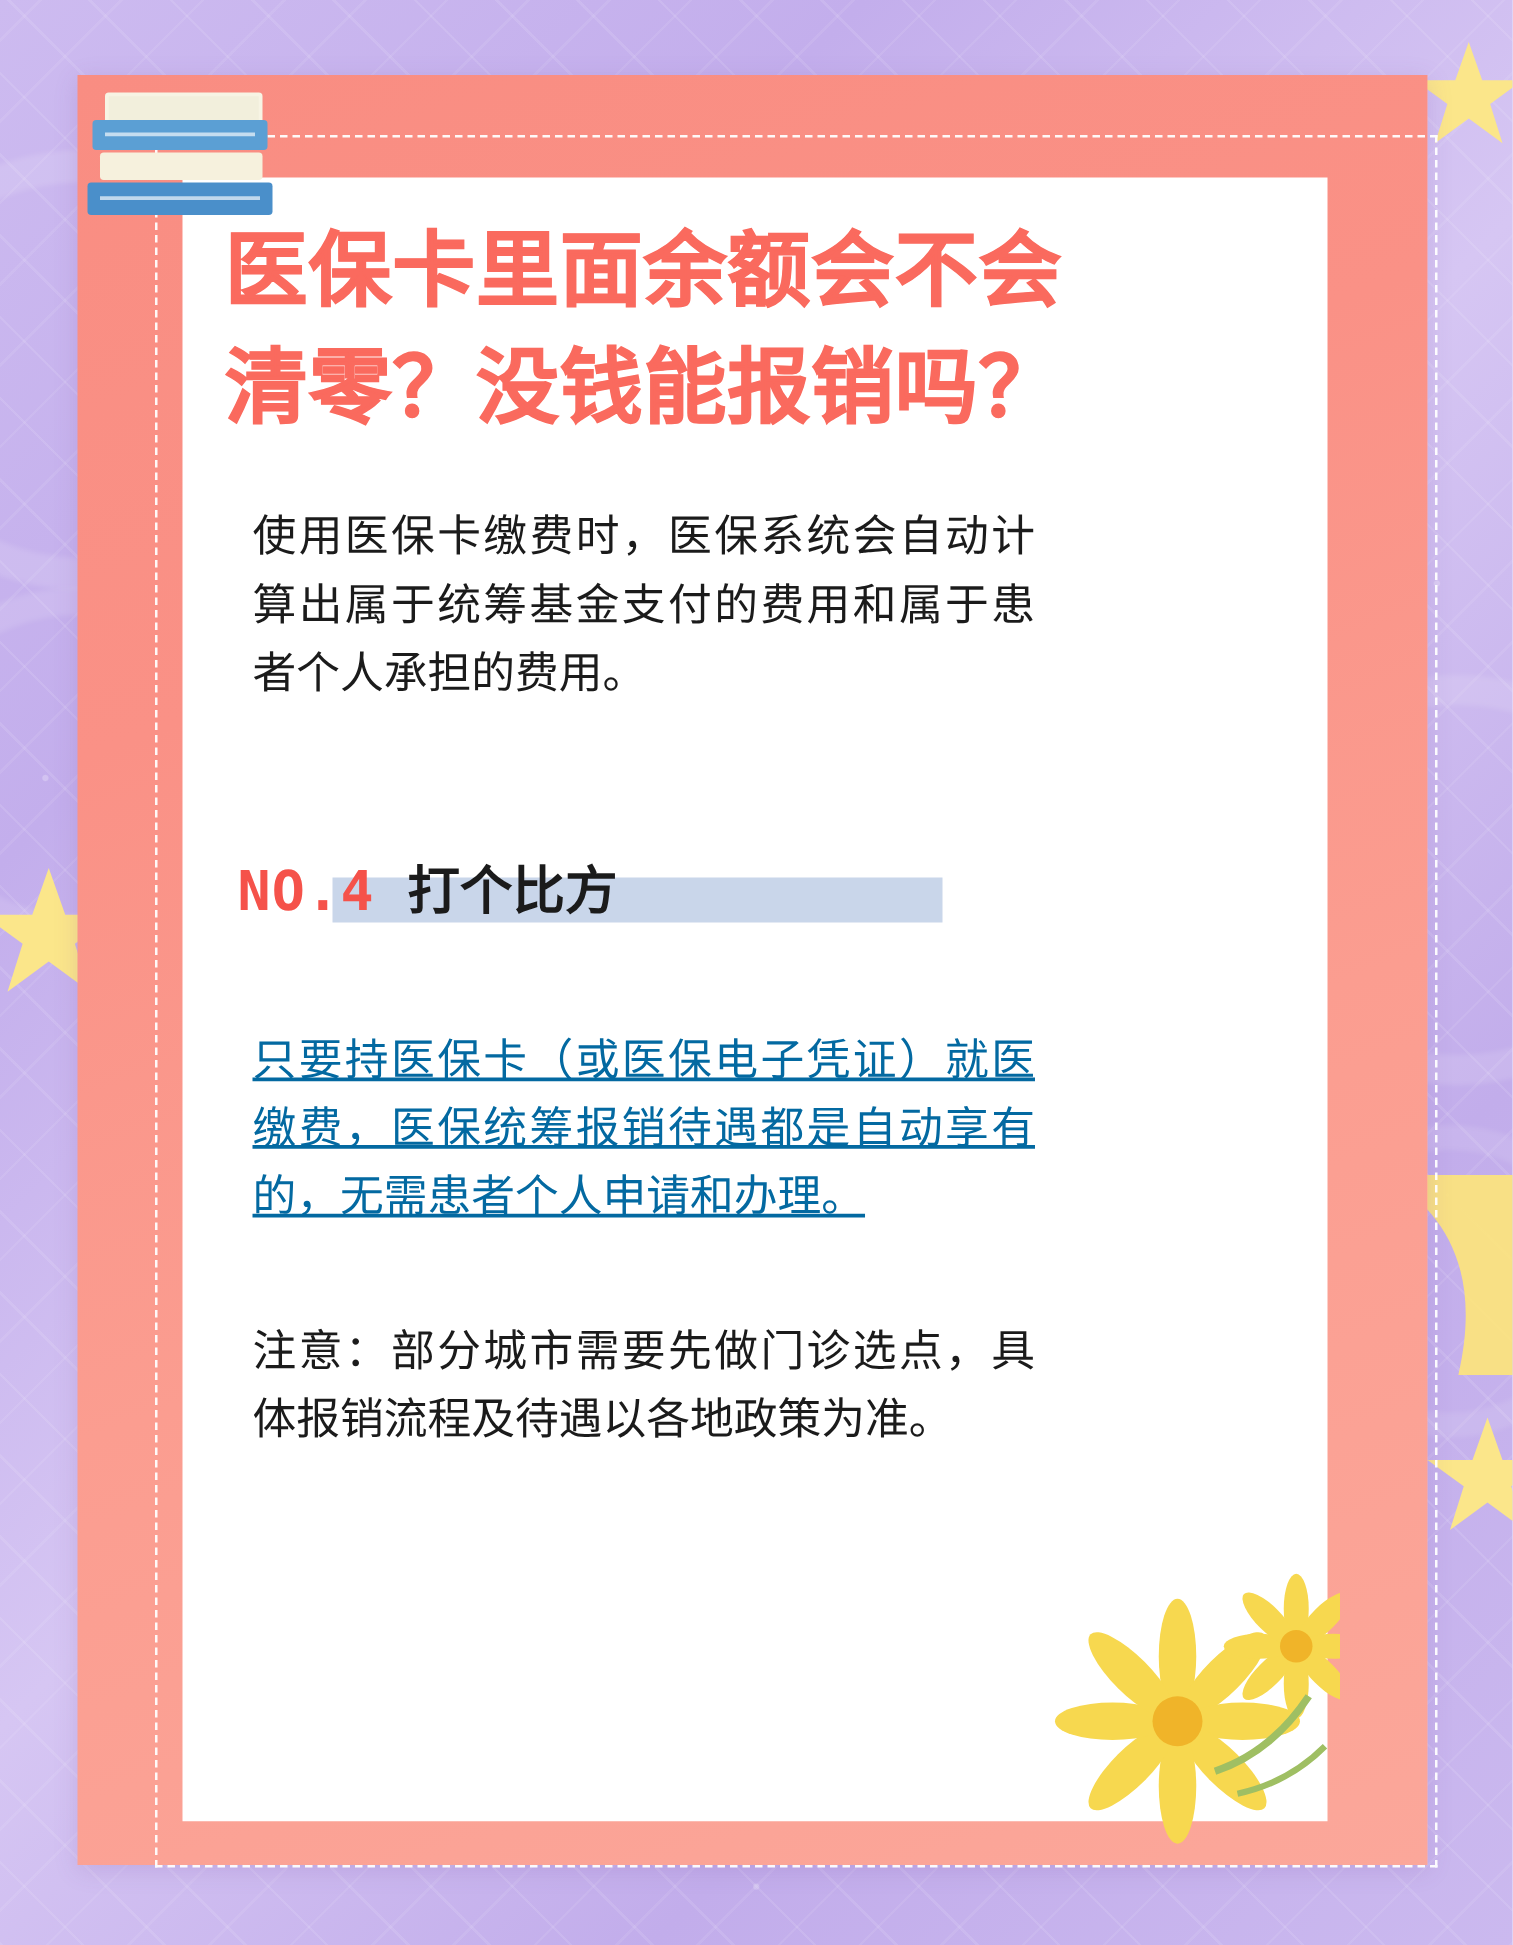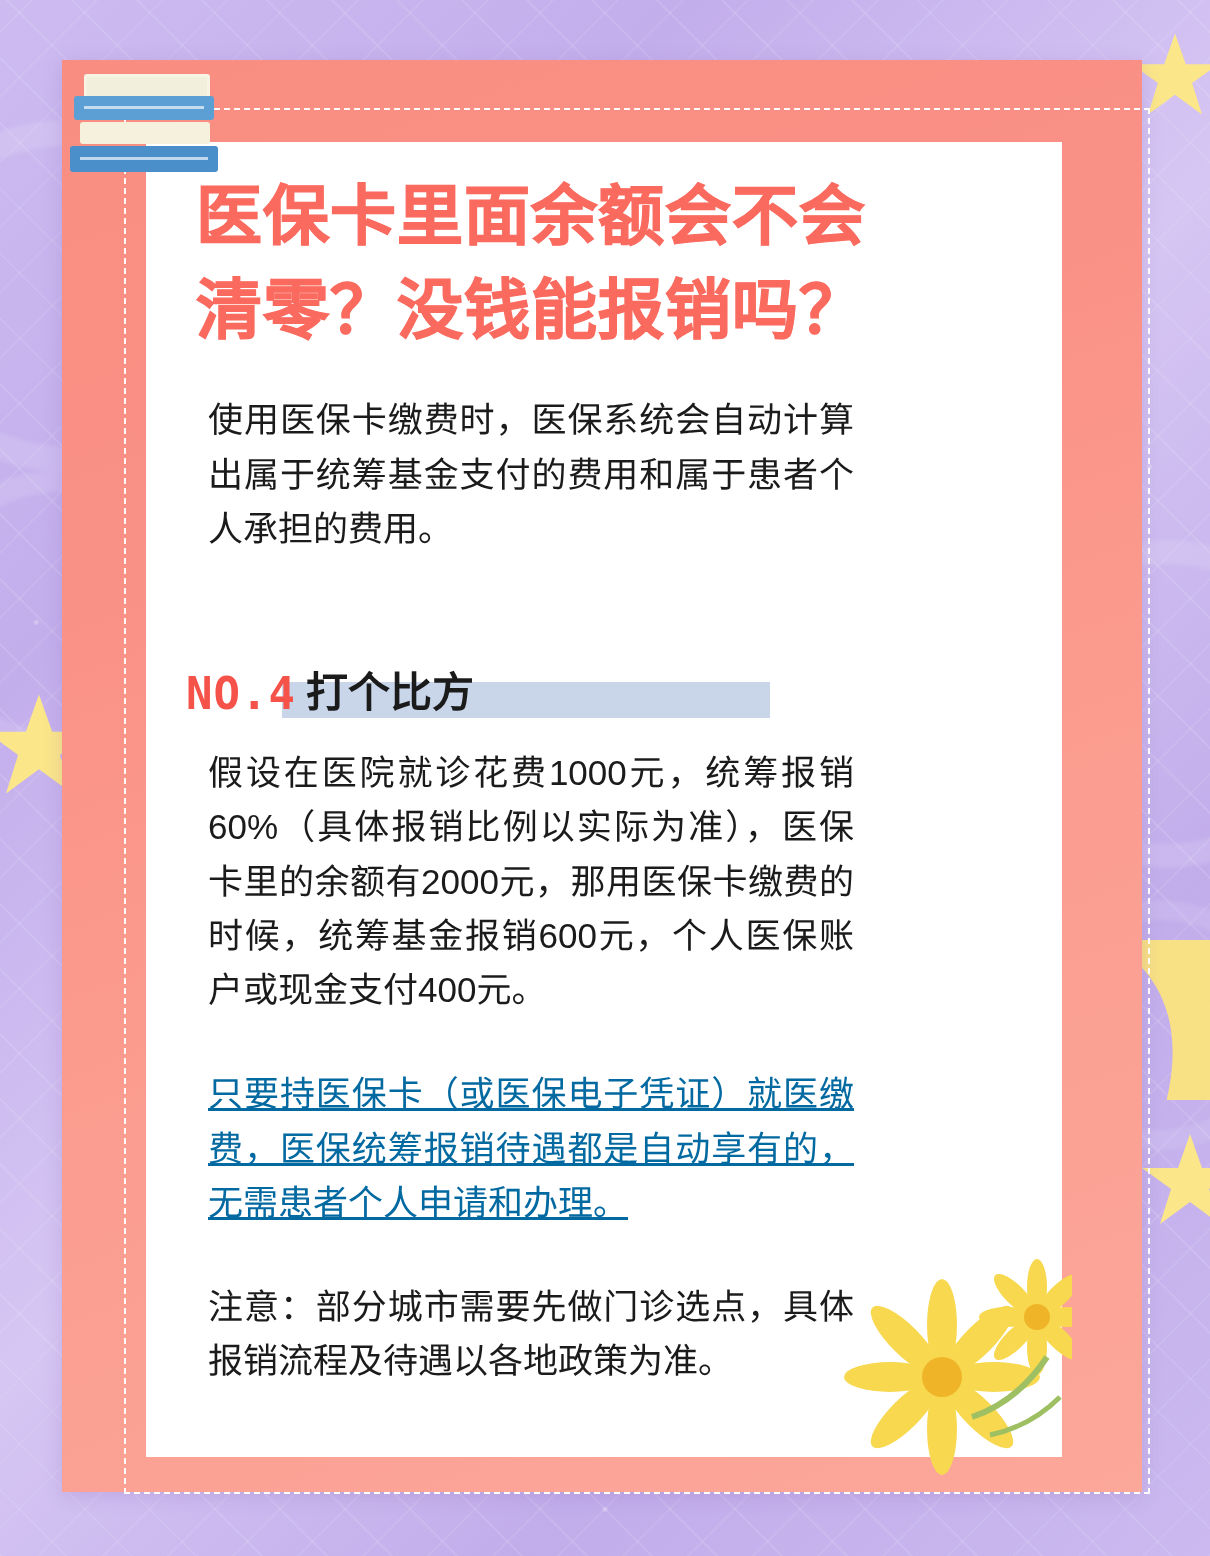--- a/index.html
+++ b/index.html
@@ -99,21 +99,21 @@
   .book.b-blue2 { left: 0px;   top: 78px;  width: 148px; height: 26px; background: #4a8fca;}
   .book-line {
     position: absolute;
     background: rgba(255,255,255,0.65);
     height: 3px;
   }
 
   
   .content {
     position: absolute;
-    left: 16px;
+    left: 0;
     top: 0;
     width: 738px;
     height: 1315px;
     padding: 0;
     box-sizing: border-box;
   }
 
   .title {
     margin: 0;
     padding: 28px 20px 0 20px;
@@ -121,44 +121,45 @@
     color: #fa6a5e;
     font-family: "Liberation Sans", sans-serif;
     font-weight: bold;
     font-size: 66px;
     line-height: 1.42;
     letter-spacing: 1px;
     -webkit-text-stroke: 1px #fa6a5e;
   }
 
   .para {
-    margin: 2px;
+    margin: 12px;
     padding: 0 44px;
     font-size: 35px;
     line-height: 1.55;
     color: #1b1b1b;
     font-family: "Liberation Sans", sans-serif;
     text-align: justify;
   }
   .para.red {
     color: #0369a1;
     text-decoration: underline;
   }
   .gap-lg { height: 46px; }
   .gap-md { height: 34px; }
   .gap-sm { height: 20px; }
 
   
   .section-head {
     position: relative;
     margin: 0;
-    padding: 0 24px;
+    padding: 0 44px;
     display: flex;
     align-items: flex-end;
     height: 86px;
+    gap: 16px;
   }
   .section-head .hl-bar {
     position: absolute;
     left: 120px;
     right: 130px;
     bottom: 6px;
     height: 36px;
     background: #c9d6ea;
     z-index: 0;
   }
@@ -244,21 +245,20 @@
       <div class="gap-md"></div>
 
       <div class="section-head">
         <div class="hl-bar"></div>
         <span class="section-no">NO.4</span>
         <span class="section-label">打个比方</span>
       </div>
 
       <div class="gap-sm"></div>
 
-      <p class="para">假设在医院就诊花费1000元，统筹报销60%（具体报销比例以实际为准），医保卡里的余额有2000元，那用医保卡缴费的时候，统筹基金报销600元，个人医保账户或现金支付400元。</p>
 
       <div class="gap-lg"></div>
 
       <p class="para red">只要持医保卡（或医保电子凭证）就医缴费，医保统筹报销待遇都是自动享有的，无需患者个人申请和办理。</p>
 
       <div class="gap-lg"></div>
 
       <p class="para">注意：部分城市需要先做门诊选点，具体报销流程及待遇以各地政策为准。</p>
 
     </div>

